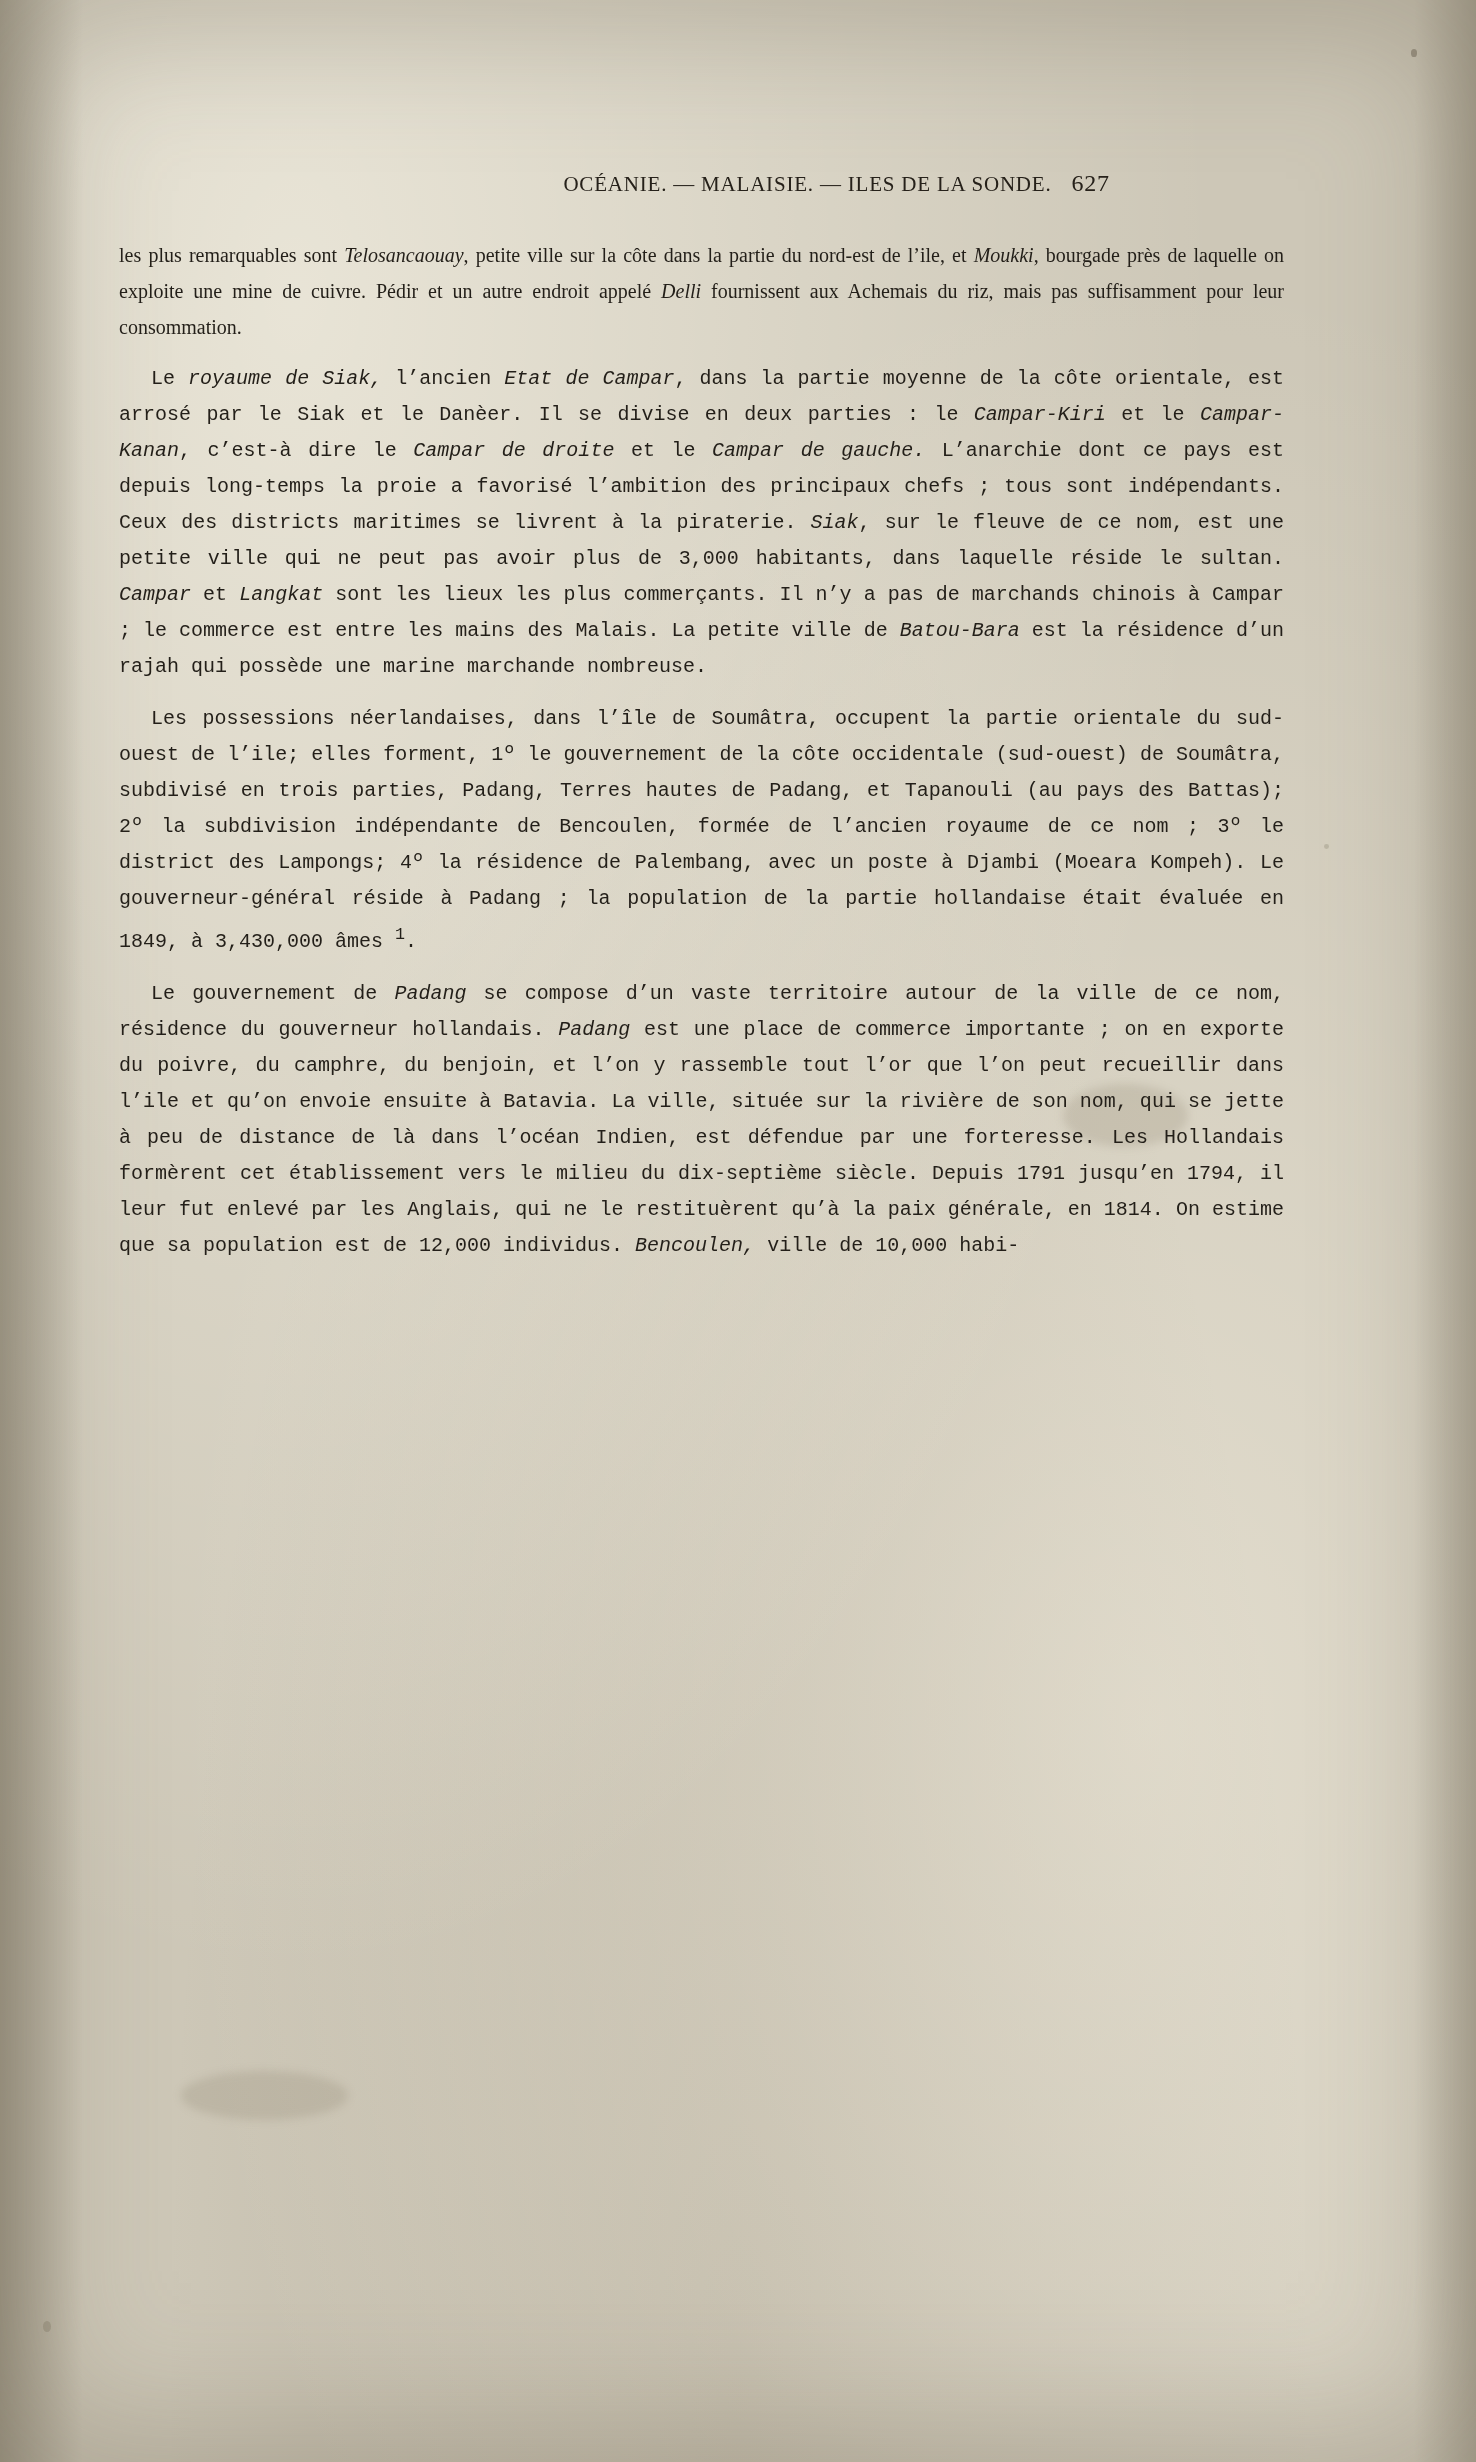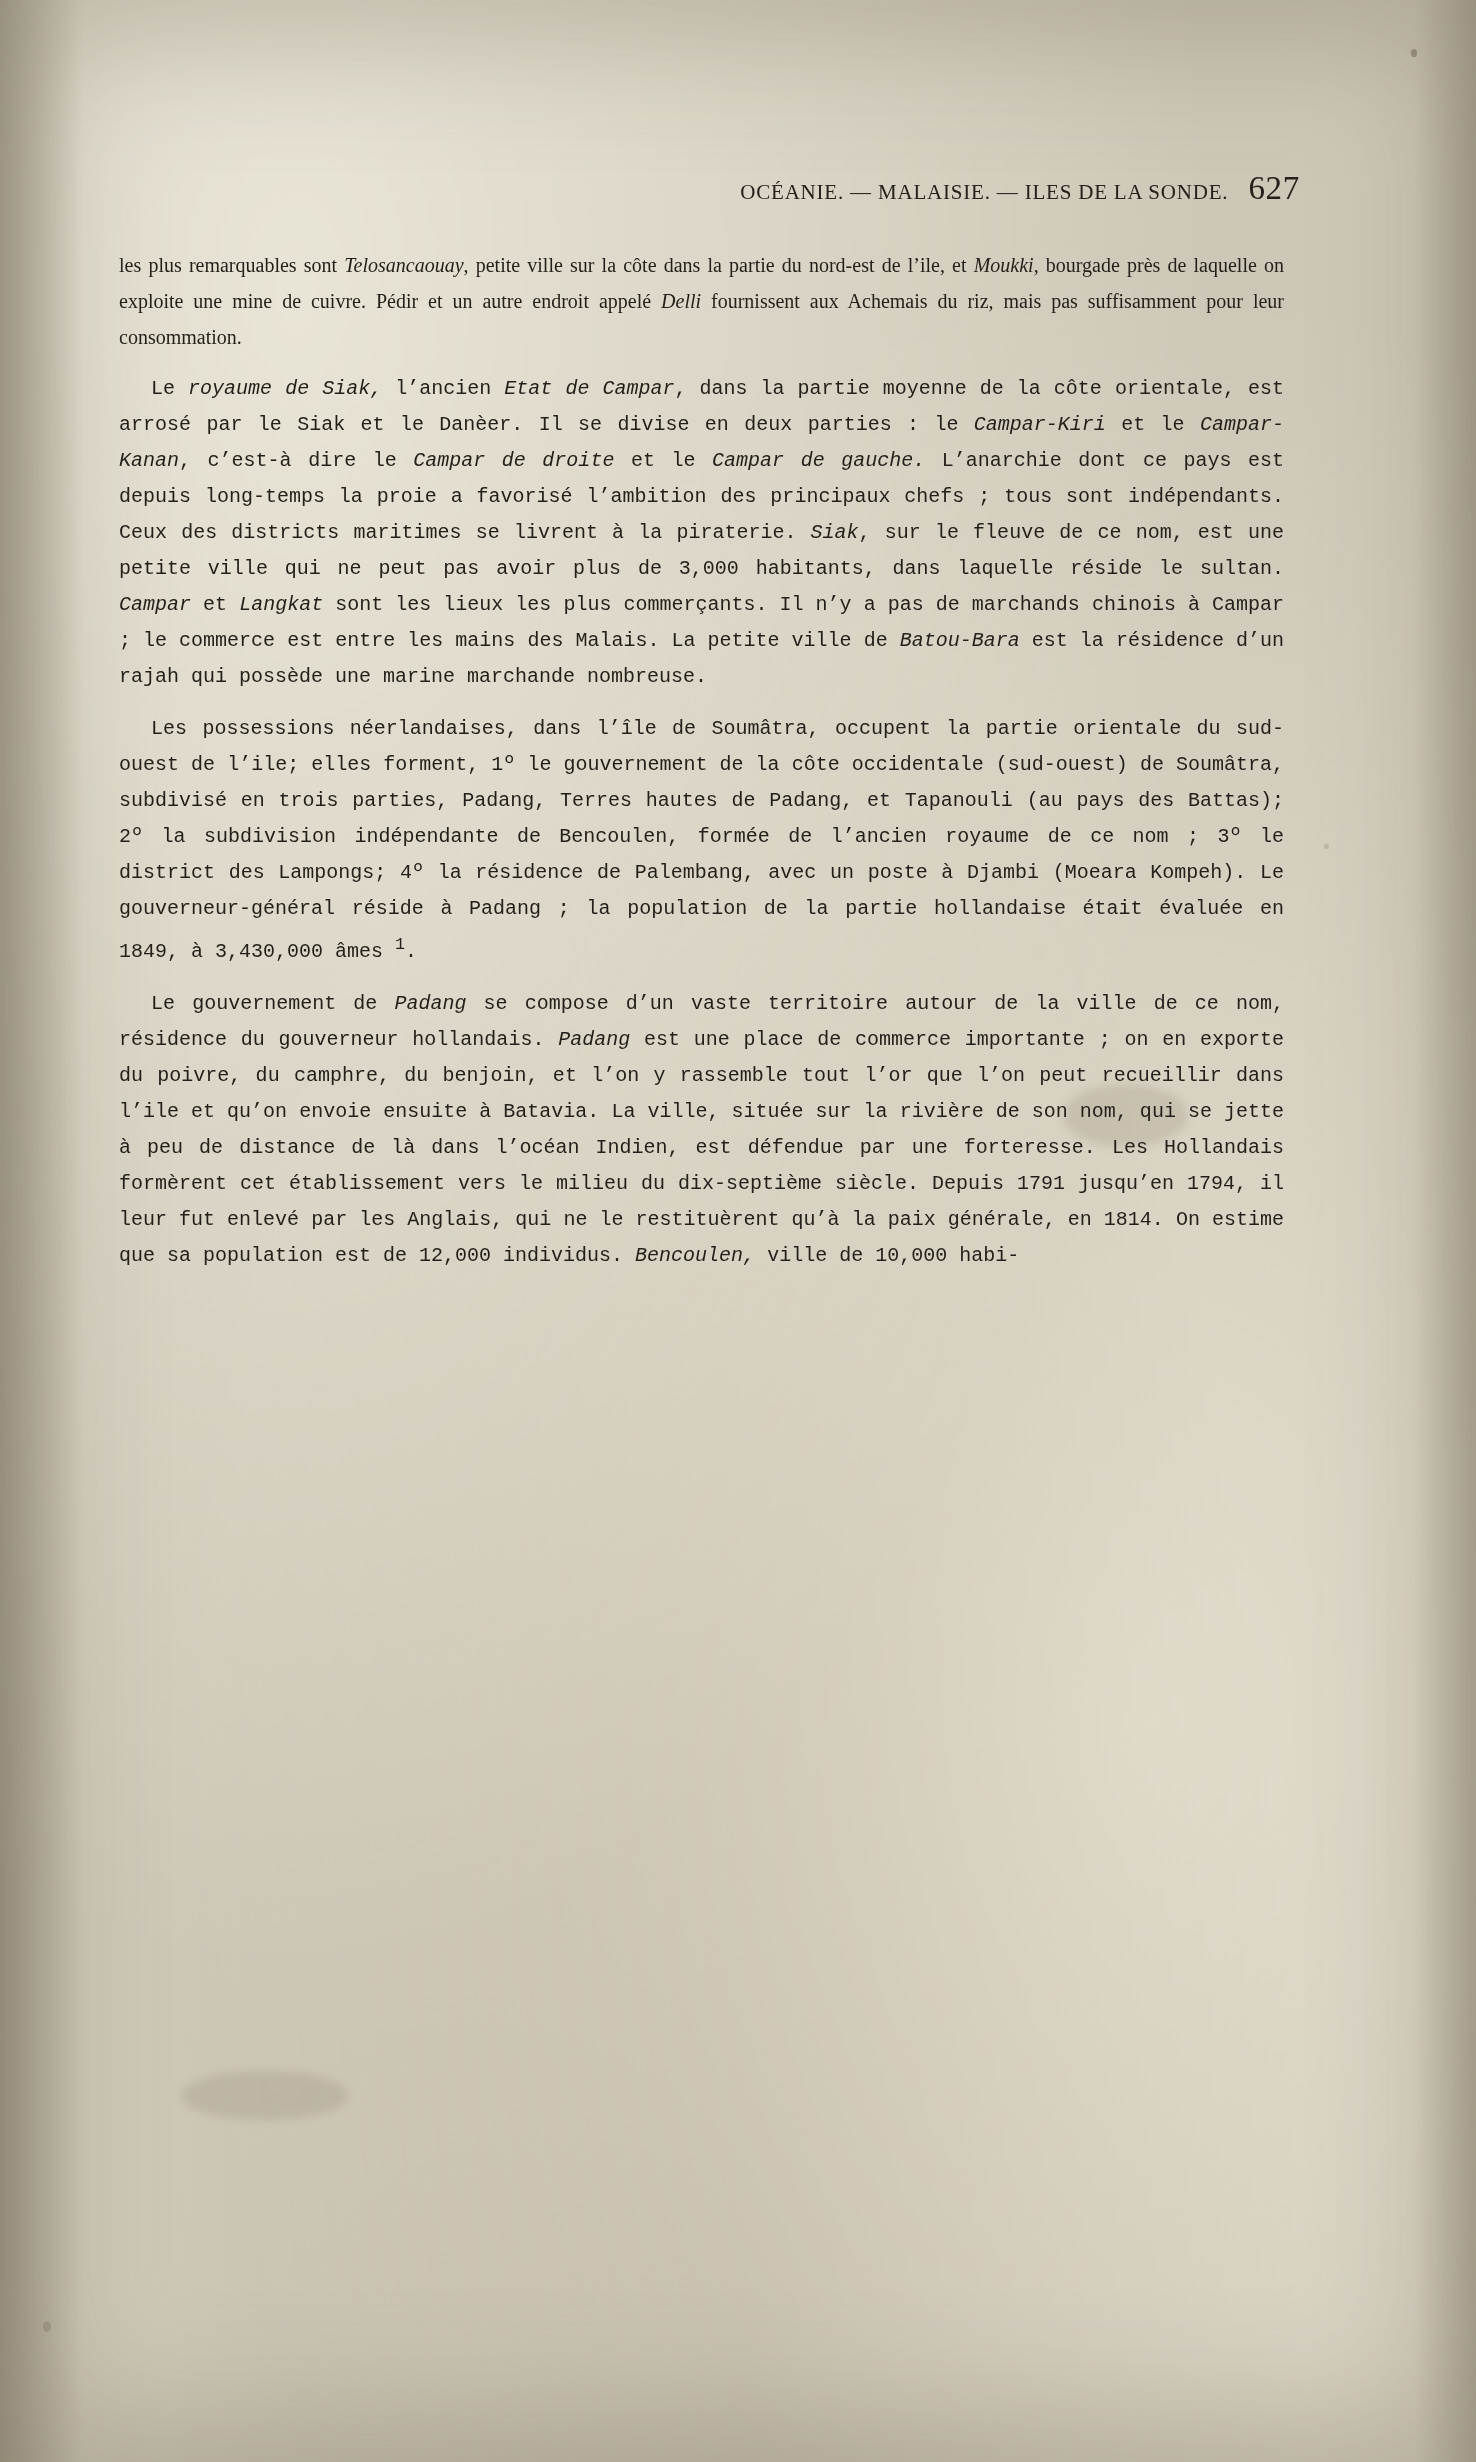--- a/index.html
+++ b/index.html
@@ -52,35 +52,35 @@
   .content {
     position: absolute;
     left: 103px;
     top: 170px;
     width: 1197px;
   }
 
   .running-head {
     display: flex;
     align-items: baseline;
-    justify-content: flex-end;
+    justify-content: center;
     margin-bottom: 40px;
     padding-left: 270px;
     gap: 20px;
   }
   .running-title {
     font-size: 21px;
     letter-spacing: 0.8px;
     color: #26211a;
     font-variant: small-caps;
     text-transform: uppercase;
     white-space: nowrap;
   }
   .folio {
-    font-size: 33px;
+    font-size: 24px;
     color: #26211a;
     font-family: "Liberation Serif", serif;
     letter-spacing: 0.7px;
   }
 
   .body-text p {
     margin: 16px;
     font-size: 20px;
     line-height: 36px;
     color: #231f19;

